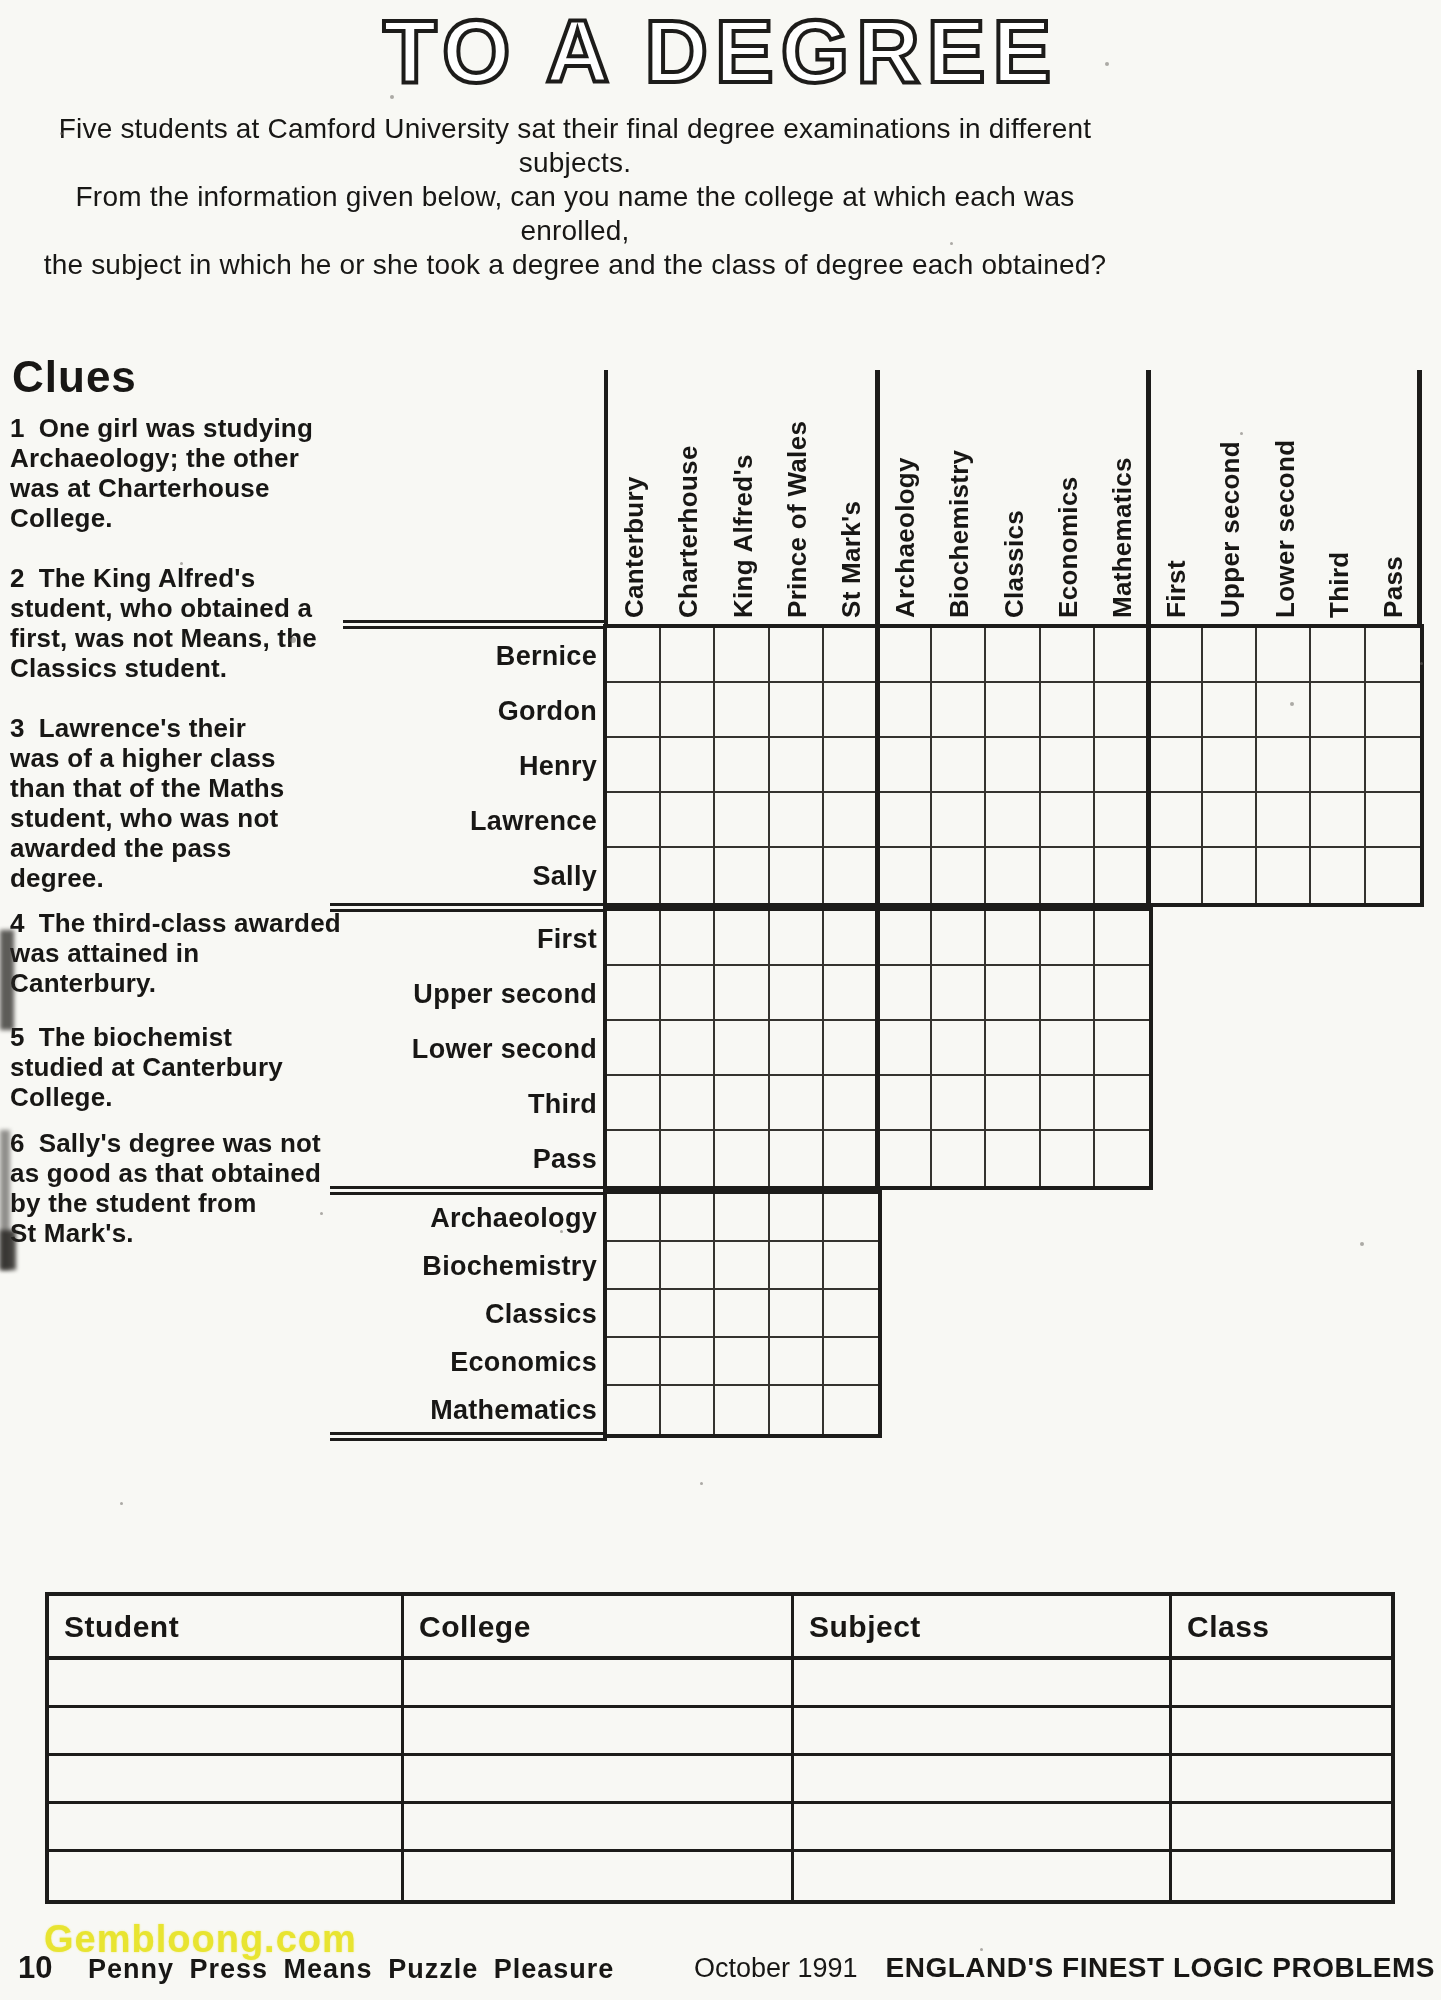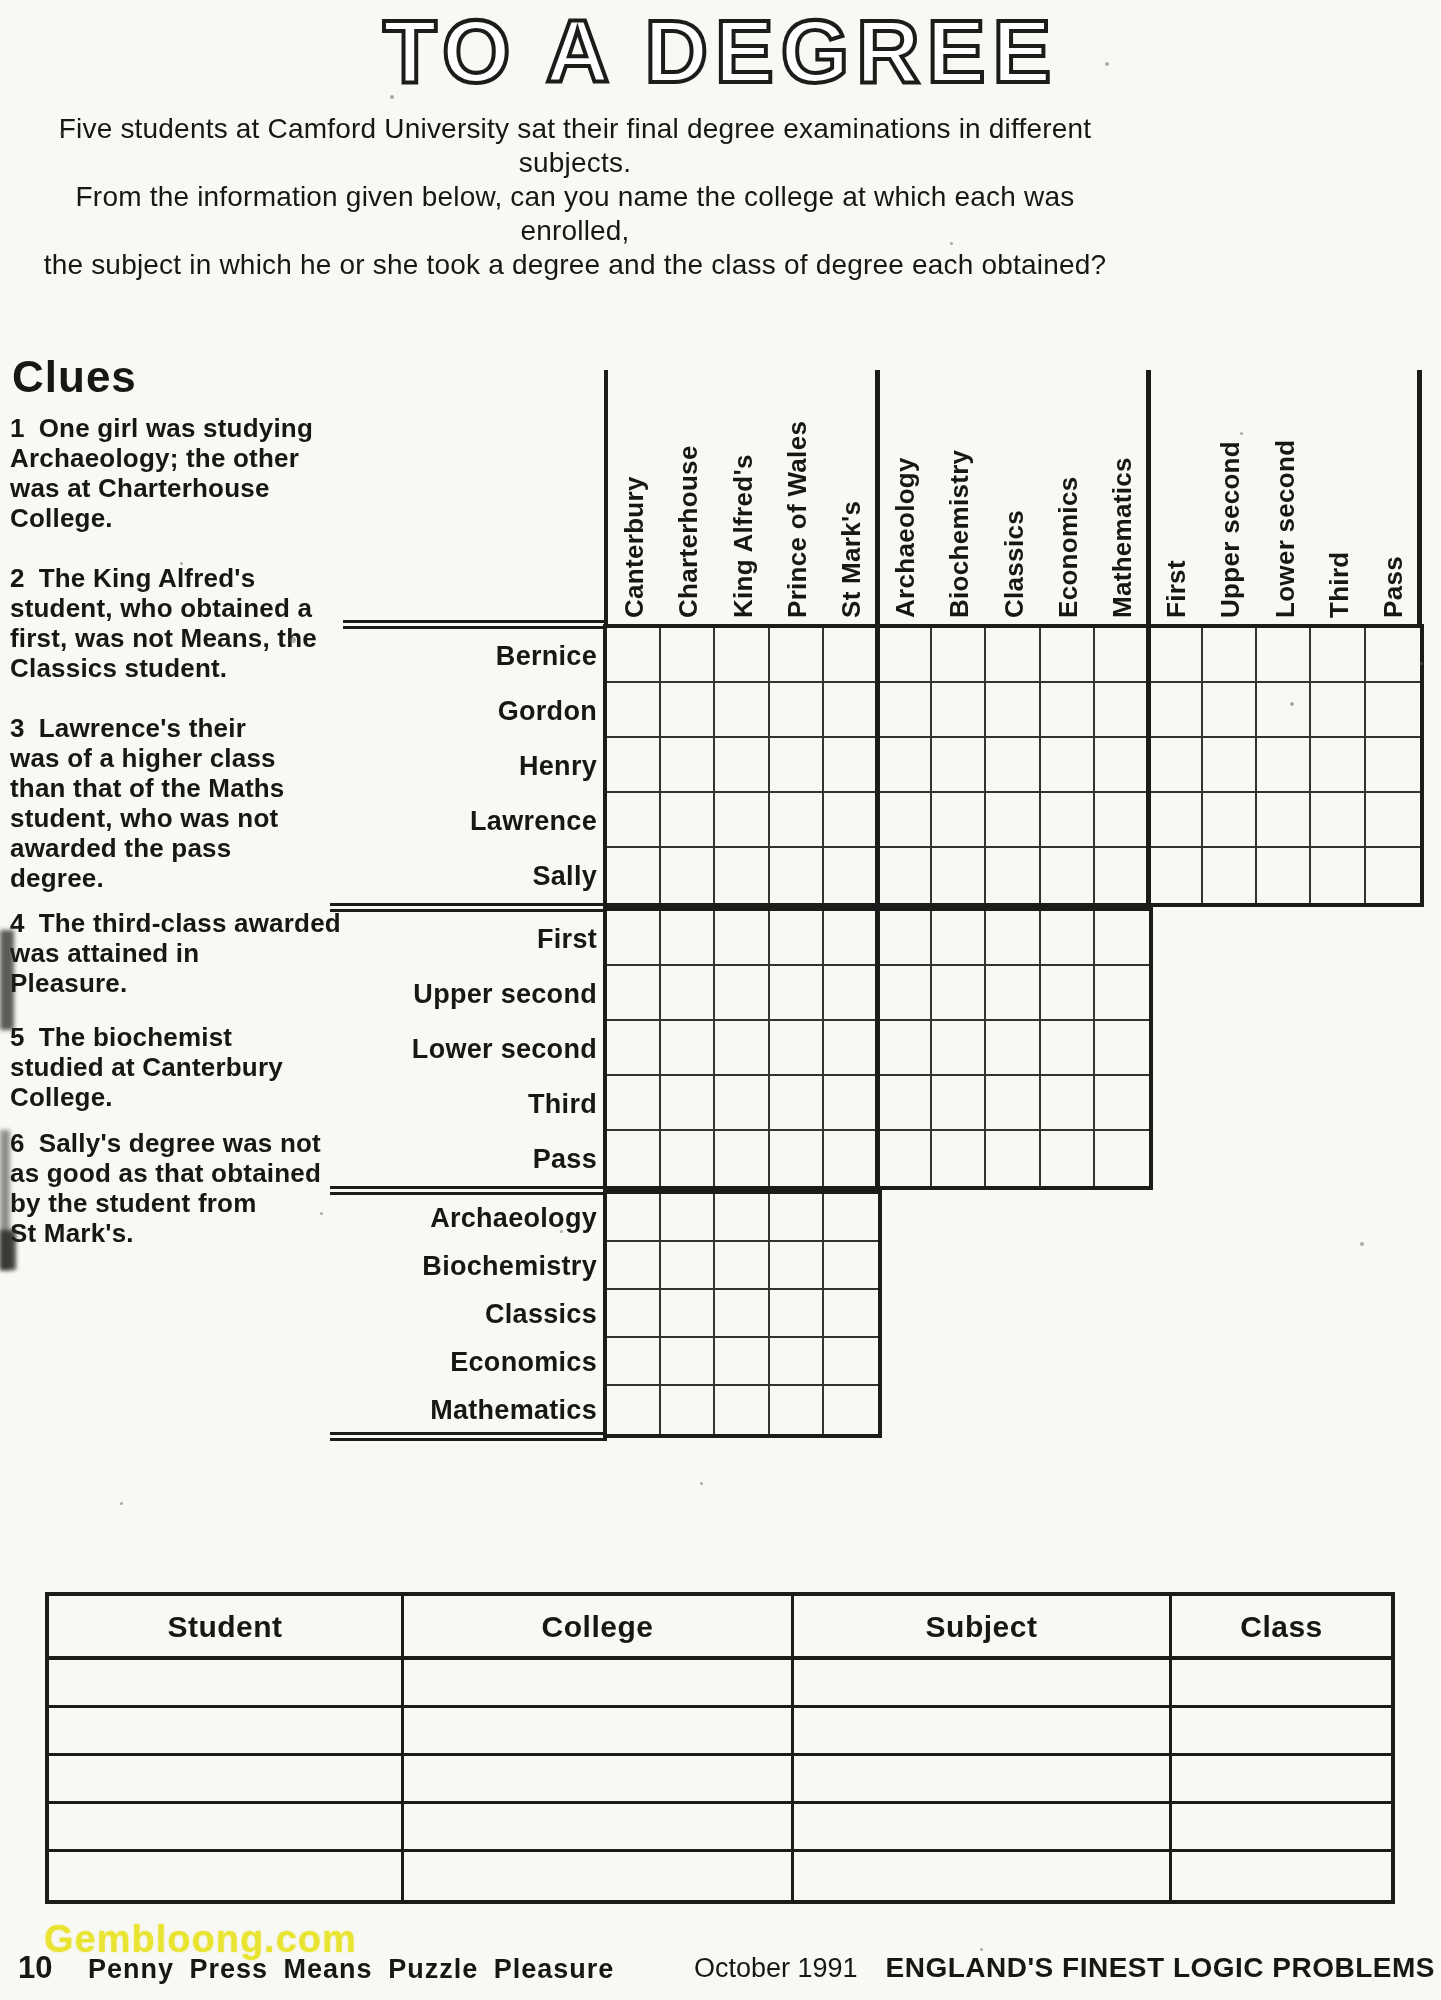--- a/index.html
+++ b/index.html
@@ -82,23 +82,24 @@
   
   .atable{
     position:absolute; left:45px; top:1592px; width:1350px;
     border:4px solid var(--ink);
   }
   .atable .hrow{
     display:grid; grid-template-columns:355px 390px 378px auto;
     border-bottom:4px solid var(--ink); height:64px;
   }
   .atable .hcell{
-    font-size:30px; font-weight:700; text-align:center;
+    font-size:30px; font-weight:700; text-align:left;
     line-height:62px; border-right:3px solid var(--ink);
     letter-spacing:.5px;
+    padding-left:15px;
   }
   .atable .hcell:last-child{border-right:none;}
   .atable .brow{
     display:grid; grid-template-columns:355px 390px 378px auto;
     height:48px; border-bottom:3px solid var(--ink);
   }
   .atable .brow:last-child{border-bottom:none;}
   .atable .bcell{border-right:3px solid var(--ink);}
   .atable .bcell:last-child{border-right:none;}
   
@@ -153,21 +154,21 @@
       <div class="clue-line"><span class="clue-num">3</span><span>Lawrence's their</span></div>
       <div class="clue-line">was of a higher class</div>
       <div class="clue-line">than that of the Maths</div>
       <div class="clue-line">student, who was not</div>
       <div class="clue-line">awarded the pass</div>
       <div class="clue-line">degree.</div>
     </div>
     <div class="clue" style="top: 908px;">
       <div class="clue-line"><span class="clue-num">4</span><span>The third-class awarded</span></div>
       <div class="clue-line">was attained in</div>
-      <div class="clue-line">Pleasure.</div>
+      <div class="clue-line">Canterbury.</div>
     </div>
     <div class="clue" style="top: 1022px;">
       <div class="clue-line"><span class="clue-num">5</span><span>The biochemist</span></div>
       <div class="clue-line">studied at Canterbury</div>
       <div class="clue-line">College.</div>
     </div>
     <div class="clue" style="top: 1128px;">
       <div class="clue-line"><span class="clue-num">6</span><span>Sally's degree was not</span></div>
       <div class="clue-line">as good as that obtained</div>
       <div class="clue-line">by the student from</div>

